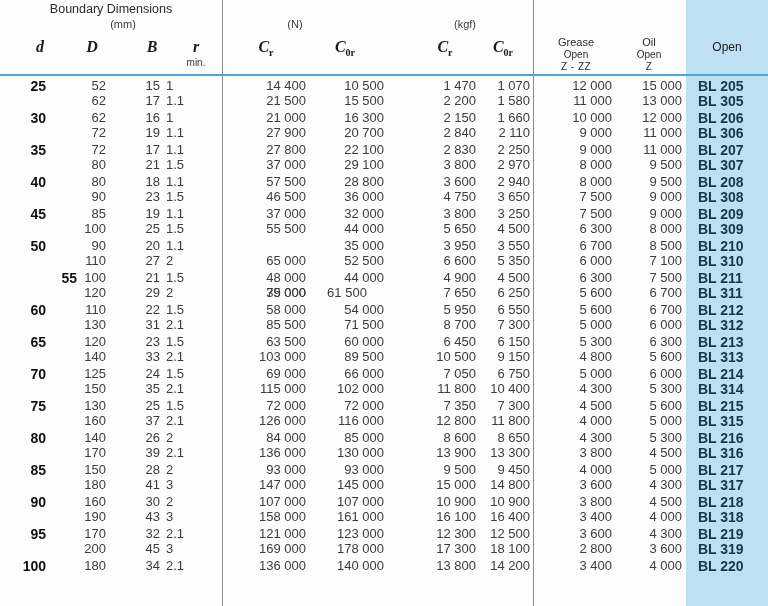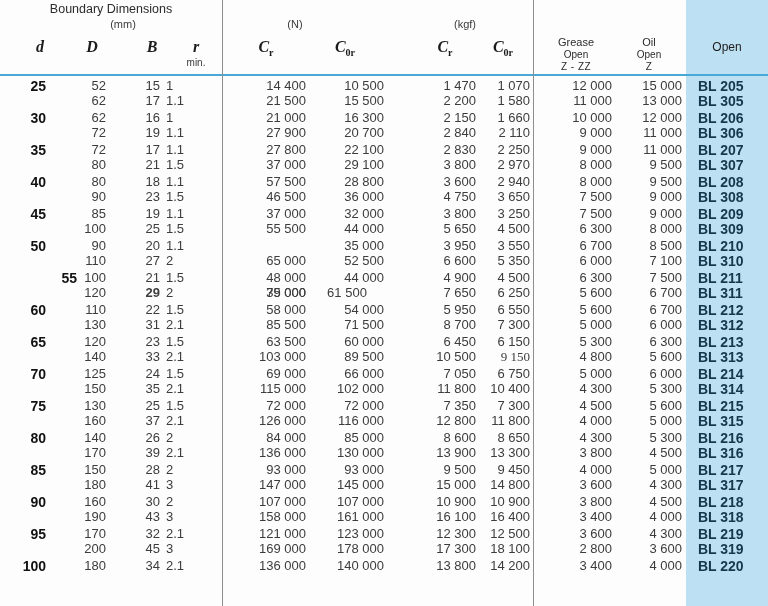--- a/index.html
+++ b/index.html
@@ -381,21 +381,21 @@
           <div class="c r" style="left: 232px; width: 74px;">48 000</div>
           <div class="c r" style="left: 310px; width: 74px;">44 000</div>
           <div class="c r" style="left: 410px; width: 66px;">4 900</div>
           <div class="c r" style="left: 464px; width: 66px;">4 500</div>
           <div class="c r" style="left: 540px; width: 72px;">6 300</div>
           <div class="c r" style="left: 614px; width: 68px;">7 500</div>
           <div class="c l desig" style="left: 698px; width: 70px;">BL 211</div>
         </div>
         <div class="ln b">
           <div class="c r" style="left: 60px; width: 46px;">120</div>
-          <div class="c r" style="left: 120px; width: 40px; font-weight: bold;">29</div>
+          <div class="c r" style="left: 120px; width: 40px;">29</div>
           <div class="c l" style="left: 166px; width: 40px;">2</div>
           <div class="c r" style="left: 232px; width: 74px;">75 000</div>
           <div class="c r" style="left: 310px; width: 74px; text-align: center;">61 500</div>
           <div class="c r" style="left: 410px; width: 66px;">7 650</div>
           <div class="c r" style="left: 464px; width: 66px;">6 250</div>
           <div class="c r" style="left: 540px; width: 72px;">5 600</div>
           <div class="c r" style="left: 614px; width: 68px;">6 700</div>
           <div class="c l desig" style="left: 698px; width: 70px;">BL 311</div>
         </div>
       </div>
@@ -440,21 +440,21 @@
           <div class="c r" style="left: 614px; width: 68px;">6 300</div>
           <div class="c l desig" style="left: 698px; width: 70px;">BL 213</div>
         </div>
         <div class="ln b">
           <div class="c r" style="left: 60px; width: 46px;">140</div>
           <div class="c r" style="left: 120px; width: 40px;">33</div>
           <div class="c l" style="left: 166px; width: 40px;">2.1</div>
           <div class="c r" style="left: 232px; width: 74px;">103 000</div>
           <div class="c r" style="left: 310px; width: 74px;">89 500</div>
           <div class="c r" style="left: 410px; width: 66px;">10 500</div>
-          <div class="c r" style="left: 464px; width: 66px; font-family: Liberation Serif, serif;">9 150</div>
+          <div class="c r" style="left: 464px; width: 66px;">9 150</div>
           <div class="c r" style="left: 540px; width: 72px;">4 800</div>
           <div class="c r" style="left: 614px; width: 68px;">5 600</div>
           <div class="c l desig" style="left: 698px; width: 70px;">BL 313</div>
         </div>
       </div>
       <div class="grp">
         <div class="ln a">
           <div class="c r bore" style="left: 0px; width: 46px;">70</div>
           <div class="c r" style="left: 60px; width: 46px;">125</div>
           <div class="c r" style="left: 120px; width: 40px;">24</div>

